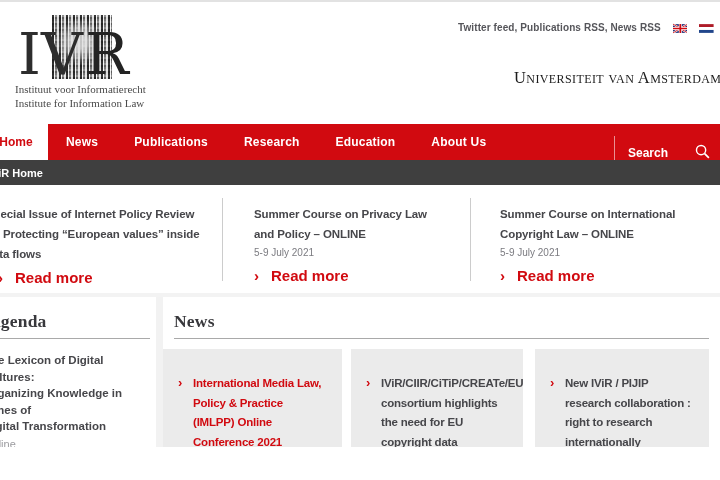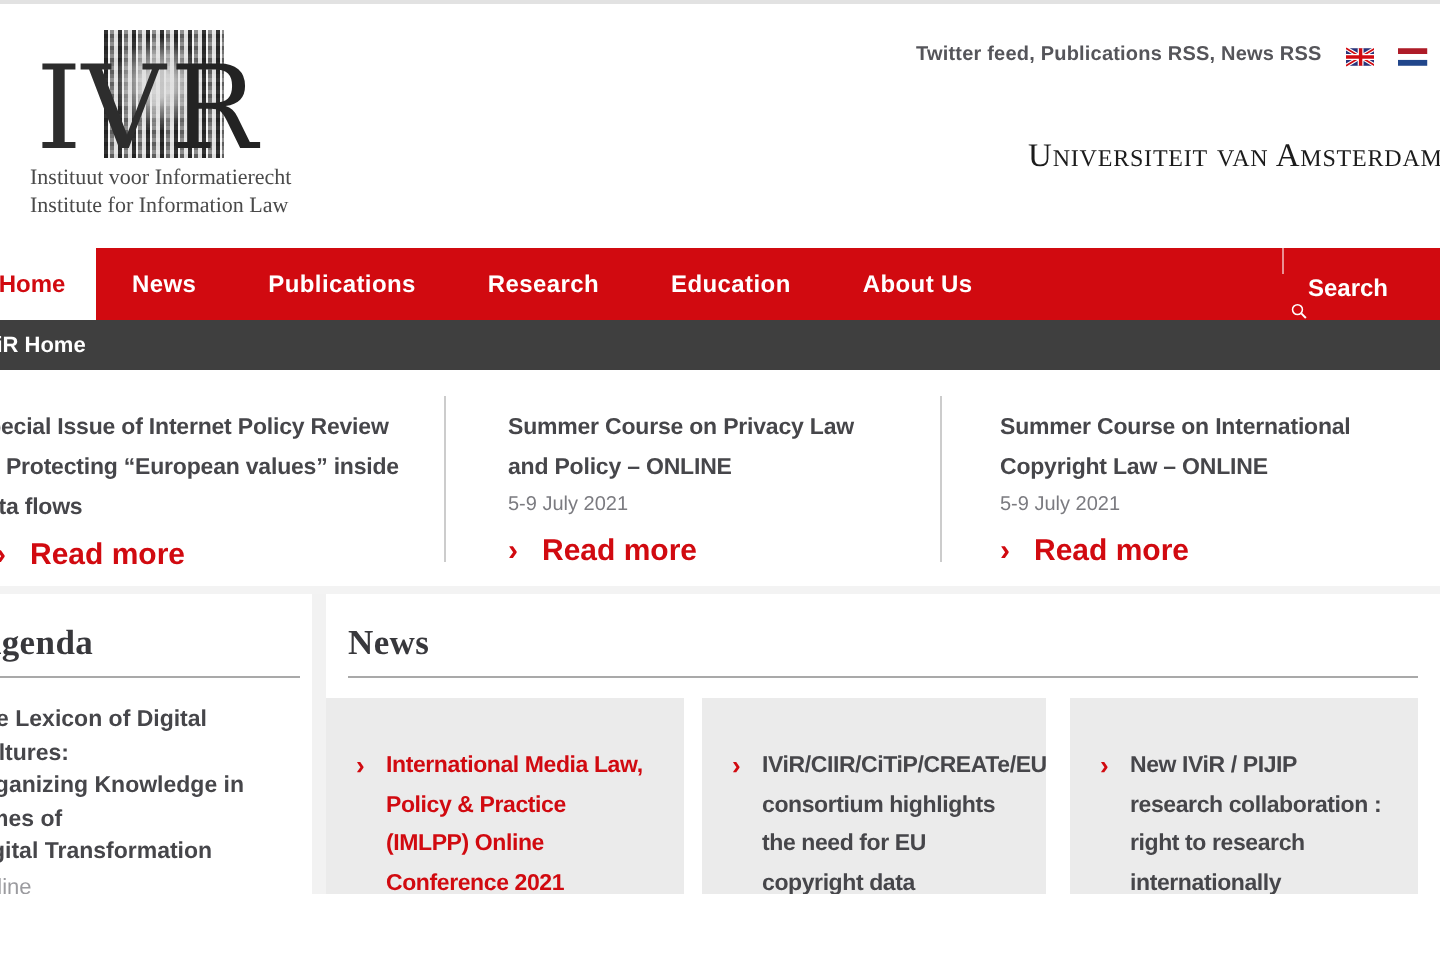--- a/index.html
+++ b/index.html
@@ -29,21 +29,21 @@
   .feeds span{cursor:pointer;}
   .flag{width:21px;height:13px;margin-left:12px;display:block;cursor:pointer;}
   .uvarow{display:flex;align-items:flex-end;margin-top:31px;cursor:pointer;gap:48px;}
   .crest{width:22px;height:22px;display:block;}
   .uvaname{margin-left:8px;font-family:"Liberation Serif",serif;font-variant:small-caps;font-size:16.5px;color:#1c1c1c;letter-spacing:.4px;white-space:nowrap;}
 
   
   .nav{display:flex;align-items:stretch;height:36px;background:#d10a10;}
   .home-tab{width:64px;background:#fff;color:#d10a10;font-size:12px;font-weight:bold;display:flex;align-items:center;justify-content:center;cursor:pointer;}
   .nav-item{padding:0 18px;display:flex;align-items:center;color:#fff;font-size:12px;font-weight:bold;letter-spacing:.2px;cursor:pointer;white-space:nowrap;}
-  .nav-right{margin-left:auto;display:flex;align-items:flex-start;flex-direction:column;}
+  .nav-right{margin-left:auto;display:flex;align-items:flex-end;}
   .nav-div{width:1px;height:24px;background:rgba(255,255,255,.55);}
   .search-label{margin:0 26px 0 13px;color:#fff;font-size:12px;font-weight:bold;cursor:pointer;}
   .search-icon{width:17px;height:17px;margin-right:9px;cursor:pointer;}
 
   
   .breadcrumb{height:25px;background:#3f3f3f;display:flex;align-items:center;padding-left:4px;box-sizing:border-box;}
   .breadcrumb span{color:#fff;font-size:11px;font-weight:bold;cursor:pointer;}
 
   
   .teasers{display:flex;height:108px;background:#fff;}

